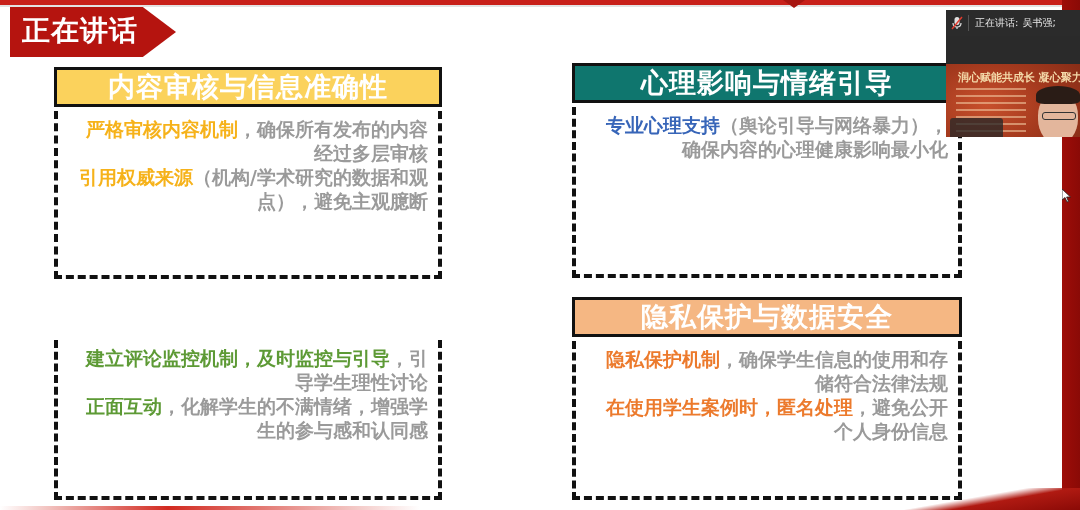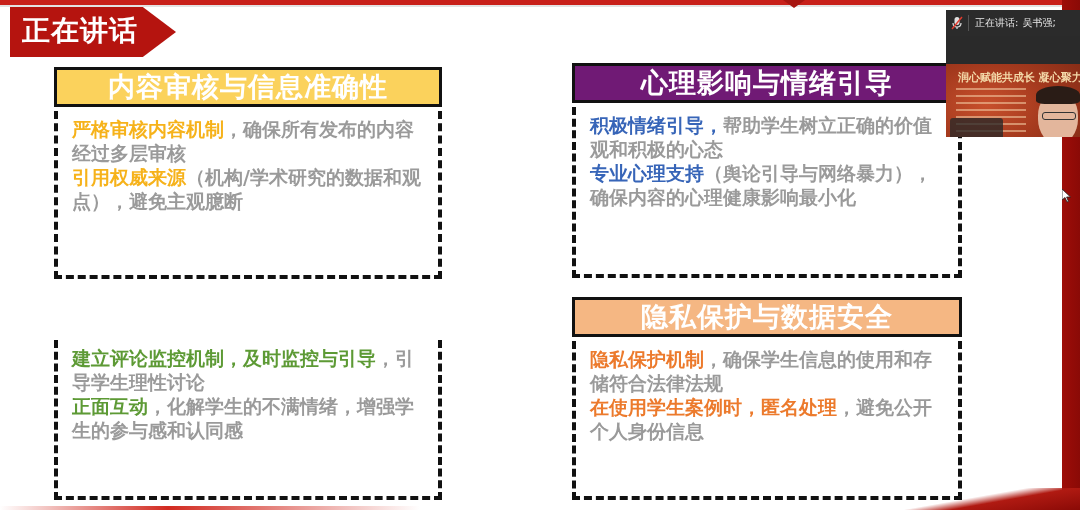--- a/index.html
+++ b/index.html
@@ -40,42 +40,42 @@
     background: #b5140f;
     clip-path: polygon(0 0, 80% 0, 100% 50%, 80% 100%, 0 100%);
   }
   .banner-text {
     position: absolute; left: 22px; top: 11px;
     color: #ffffff; font-weight: bold; font-size: 28px; letter-spacing: 1px;
     line-height: 40px;
   }
 
   
-  .card { position: absolute; }
+  .card { position: absolute; text-align: right; }
   .card-header {
     position: absolute; left: 0; top: 0; right: 0; height: 40px;
     border: 3px solid #111111; box-sizing: border-box;
     display: flex; align-items: center; justify-content: center;
     color: #ffffff; font-weight: bold; font-size: 27px; letter-spacing: 1px;
   }
   .card-body {
     position: absolute; left: 0; right: 0; top: 44px; bottom: 0;
     border: 4px dashed #111111; border-top: none; box-sizing: border-box;
     padding: 6px 10px 0 14px;
   }
   .para { font-size: 19px; line-height: 24px; color: #9a9a9a; font-weight: bold; margin: 0; }
   .para + .para { margin-top: 0; }
   .em { font-weight: bold; }
 
   .c1 { left: 54px; top: 67px; width: 388px; height: 212px; }
   .c1 .card-header { background: #fbd25c; }
   .c1 .em { color: #f6b21a; }
 
   .c2 { left: 572px; top: 63px; width: 390px; height: 215px; }
-  .c2 .card-header { background: #701a75; }
+  .c2 .card-header { background: #0f766e; }
   .c2 .em { color: #3765b8; }
 
   .c3 { left: 54px; top: 296px; width: 388px; height: 204px; }
   .c3 .card-header { background: #a4cc86; }
   .c3 .em { color: #5d9a35; }
 
   .c4 { left: 572px; top: 297px; width: 390px; height: 203px; }
   .c4 .card-header { background: #f5b783; }
   .c4 .em { color: #ec7a2c; }
 
@@ -147,21 +147,20 @@
     <div class="card-header">内容审核与信息准确性</div>
     <div class="card-body">
       <p class="para"><span class="em">严格审核内容机制</span><span>，确保所有发布的内容经过多层审核</span></p>
       <p class="para"><span class="em">引用权威来源</span><span>（机构/学术研究的数据和观点），避免主观臆断</span></p>
     </div>
   </div>
 
   <div class="card c2">
     <div class="card-header">心理影响与情绪引导</div>
     <div class="card-body">
-      <p class="para"><span class="em">积极情绪引导，</span><span>帮助学生树立正确的价值观和积极的心态</span></p>
       <p class="para"><span class="em">专业心理支持</span><span>（舆论引导与网络暴力），确保内容的心理健康影响最小化</span></p>
     </div>
   </div>
 
   <div class="card c3">
     <div class="card-body">
       <p class="para"><span class="em">建立评论监控机制，及时监控与引导</span><span>，引导学生理性讨论</span></p>
       <p class="para"><span class="em">正面互动</span><span>，化解学生的不满情绪，增强学生的参与感和认同感</span></p>
     </div>
   </div>

